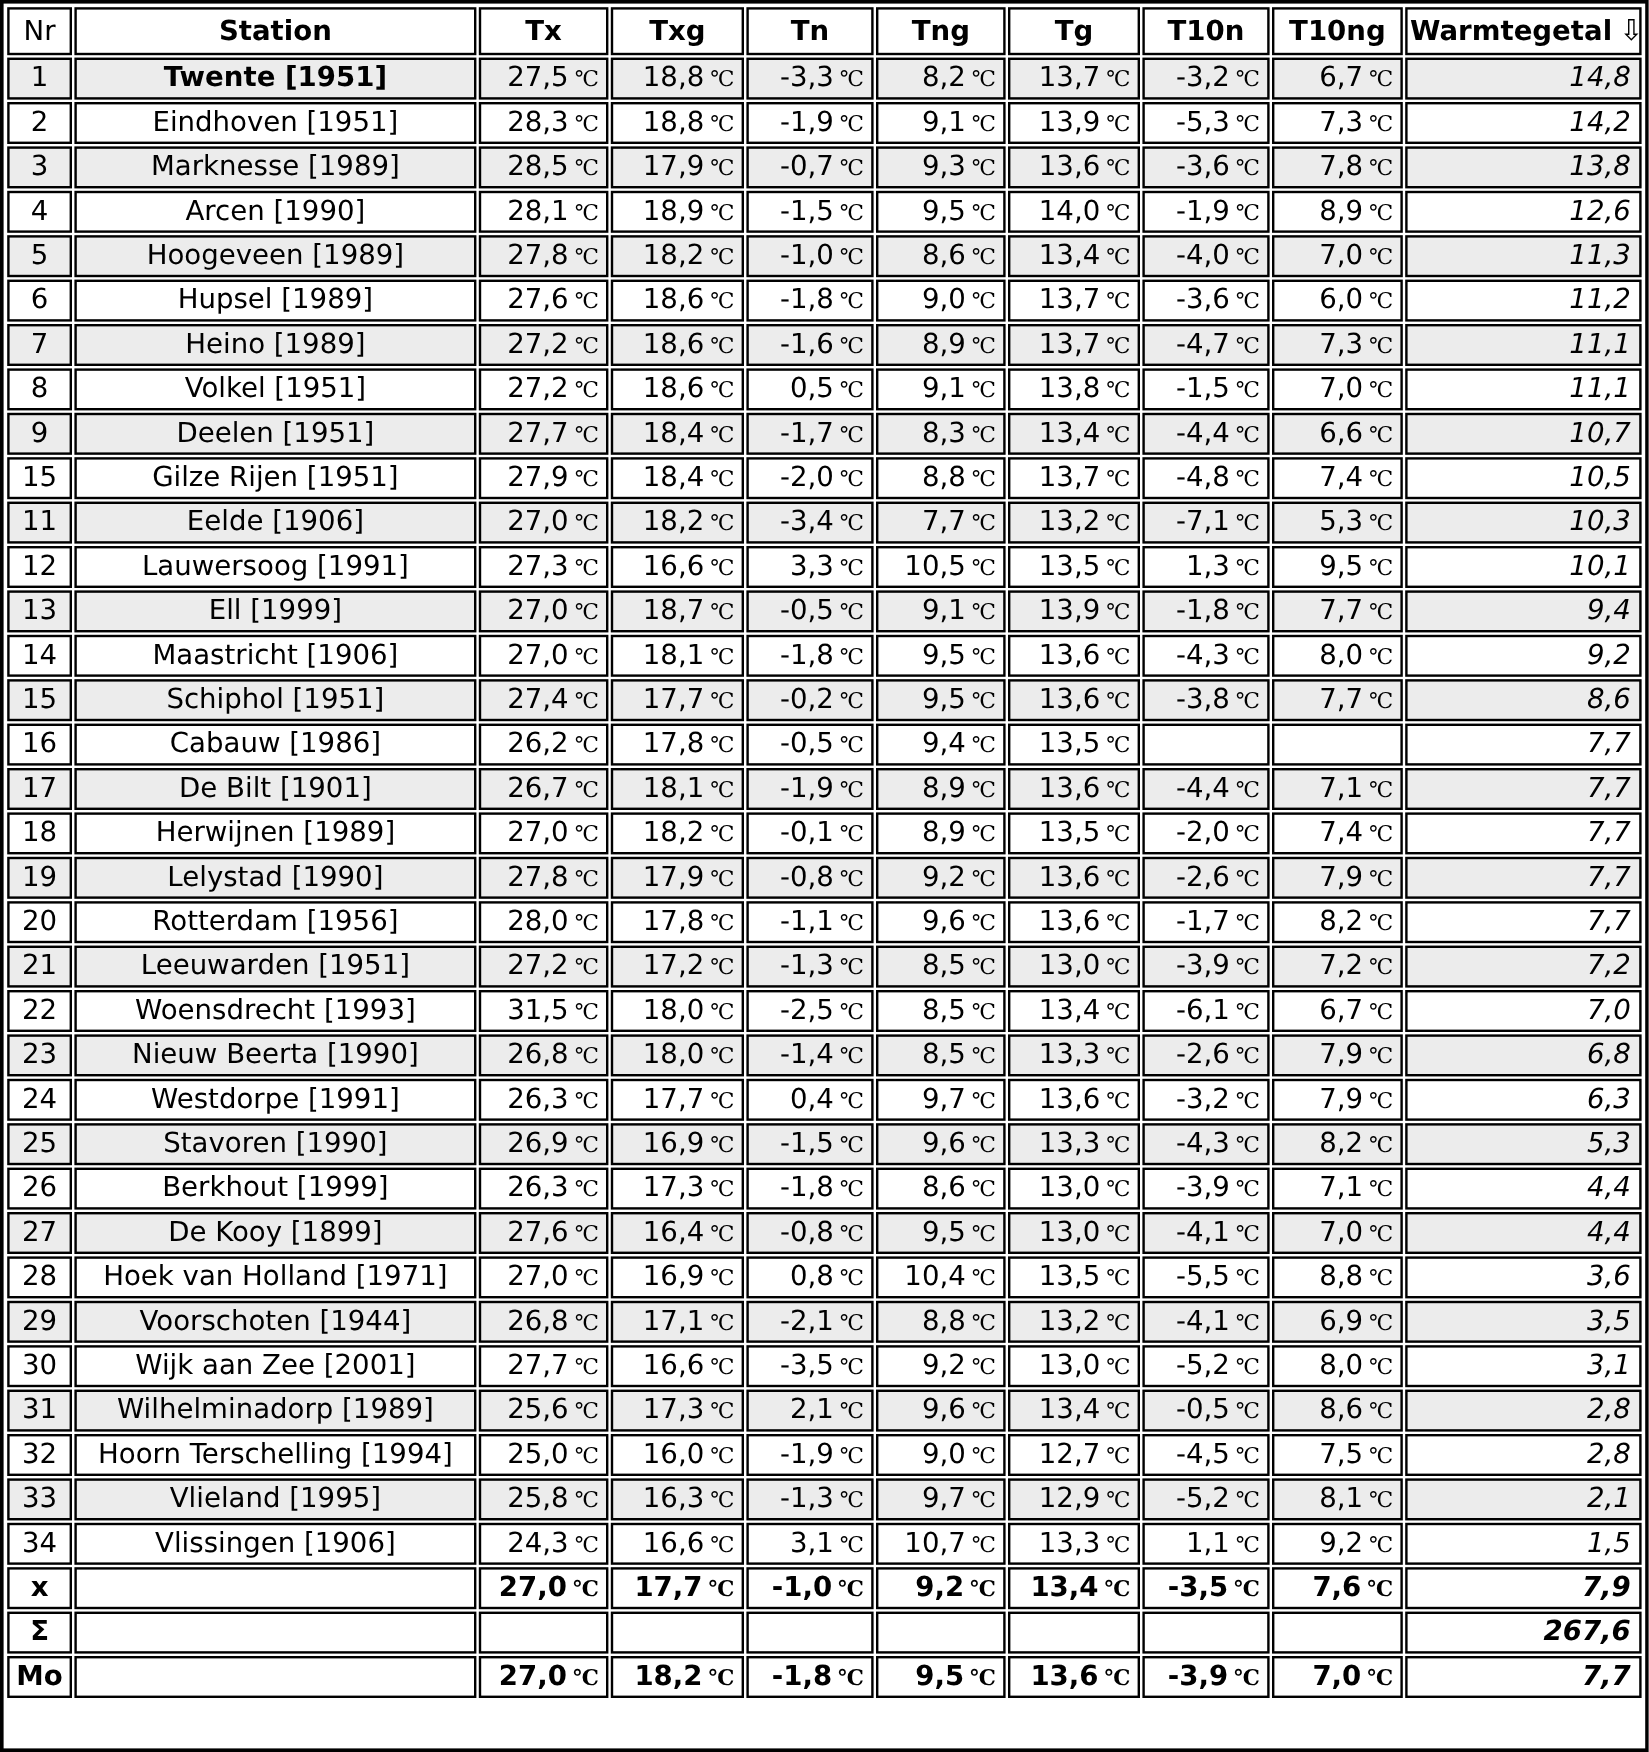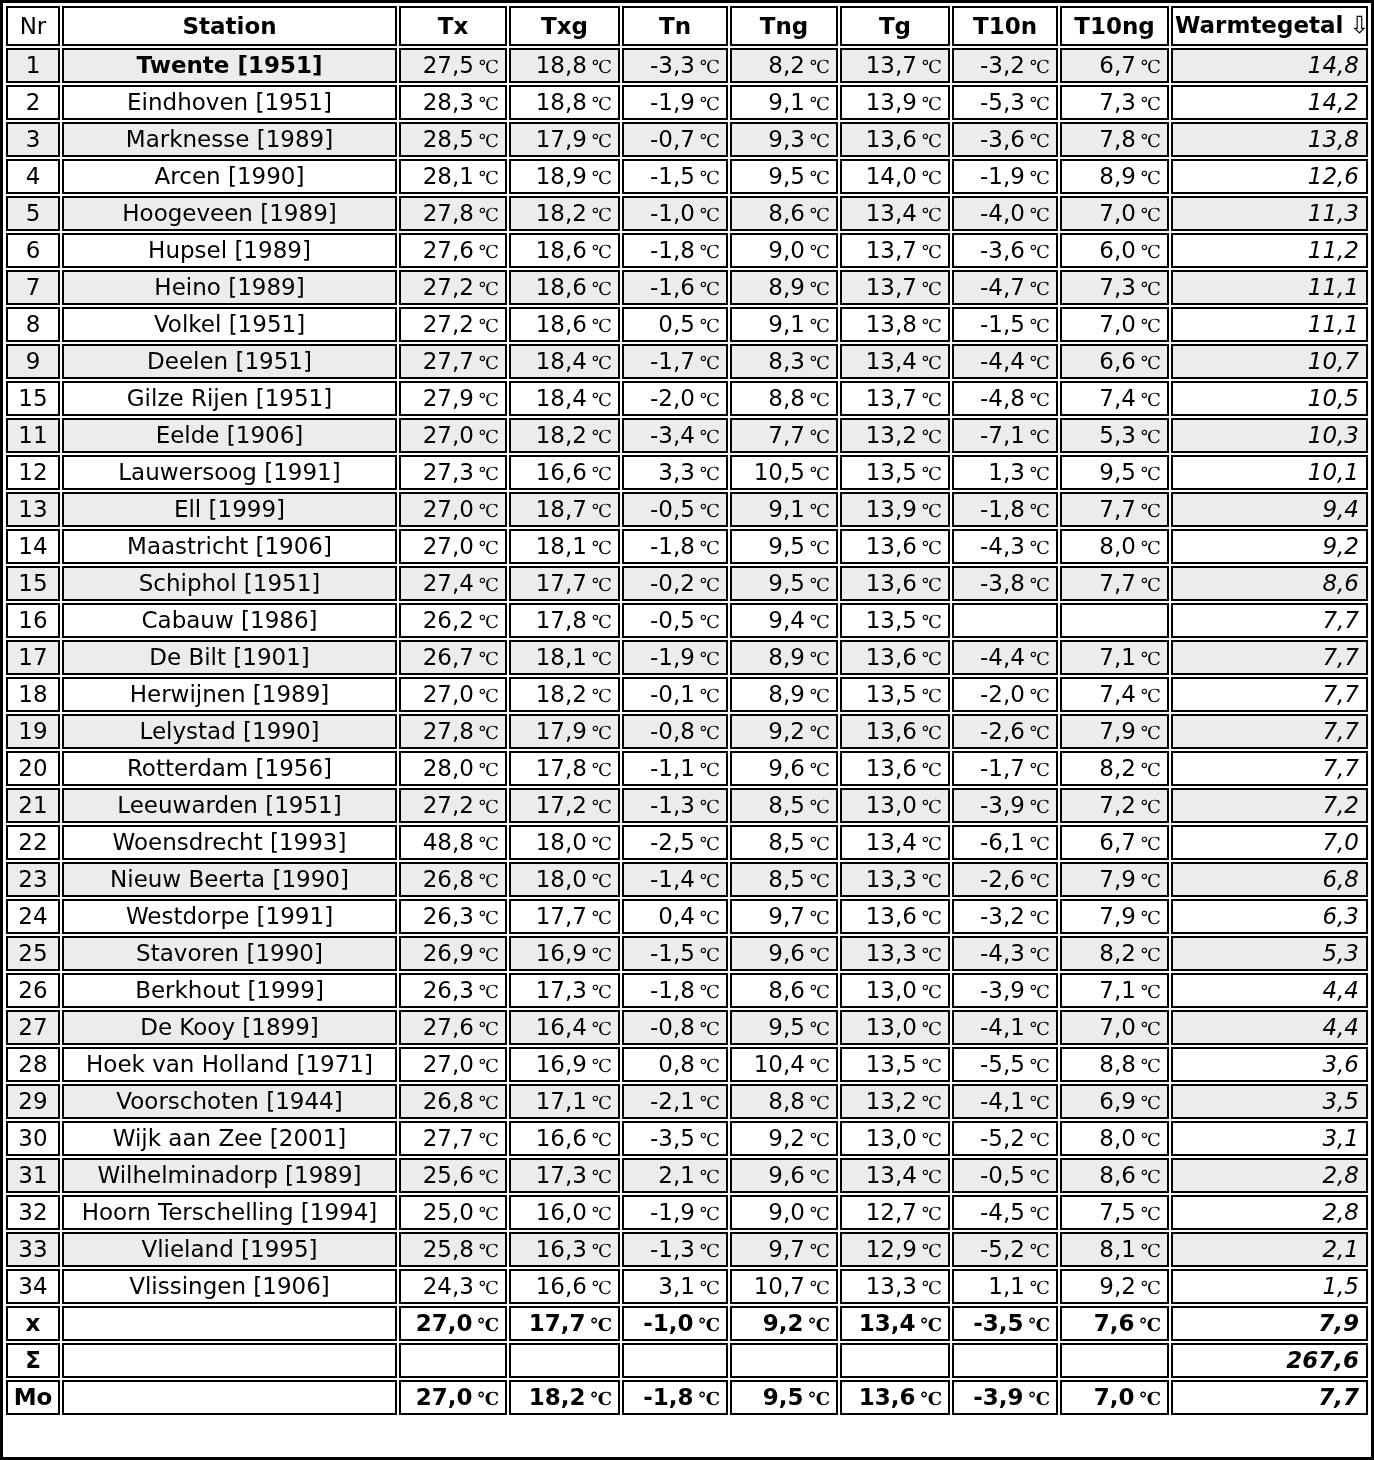--- a/index.html
+++ b/index.html
@@ -301,21 +301,21 @@
           <td class="temp"><span>-1,3</span><span class="unit">℃</span></td>
           <td class="temp"><span>8,5</span><span class="unit">℃</span></td>
           <td class="temp"><span>13,0</span><span class="unit">℃</span></td>
           <td class="temp"><span>-3,9</span><span class="unit">℃</span></td>
           <td class="temp"><span>7,2</span><span class="unit">℃</span></td>
           <td class="wg">7,2</td>
         </tr>
         <tr class="data">
           <td class="nr">22</td>
           <td class="station"><span class="station-link">Woensdrecht [1993]</span></td>
-          <td class="temp"><span>48,8</span><span class="unit">℃</span></td>
+          <td class="temp"><span>31,5</span><span class="unit">℃</span></td>
           <td class="temp"><span>18,0</span><span class="unit">℃</span></td>
           <td class="temp"><span>-2,5</span><span class="unit">℃</span></td>
           <td class="temp"><span>8,5</span><span class="unit">℃</span></td>
           <td class="temp"><span>13,4</span><span class="unit">℃</span></td>
           <td class="temp"><span>-6,1</span><span class="unit">℃</span></td>
           <td class="temp"><span>6,7</span><span class="unit">℃</span></td>
           <td class="wg">7,0</td>
         </tr>
         <tr class="data alt">
           <td class="nr">23</td>

